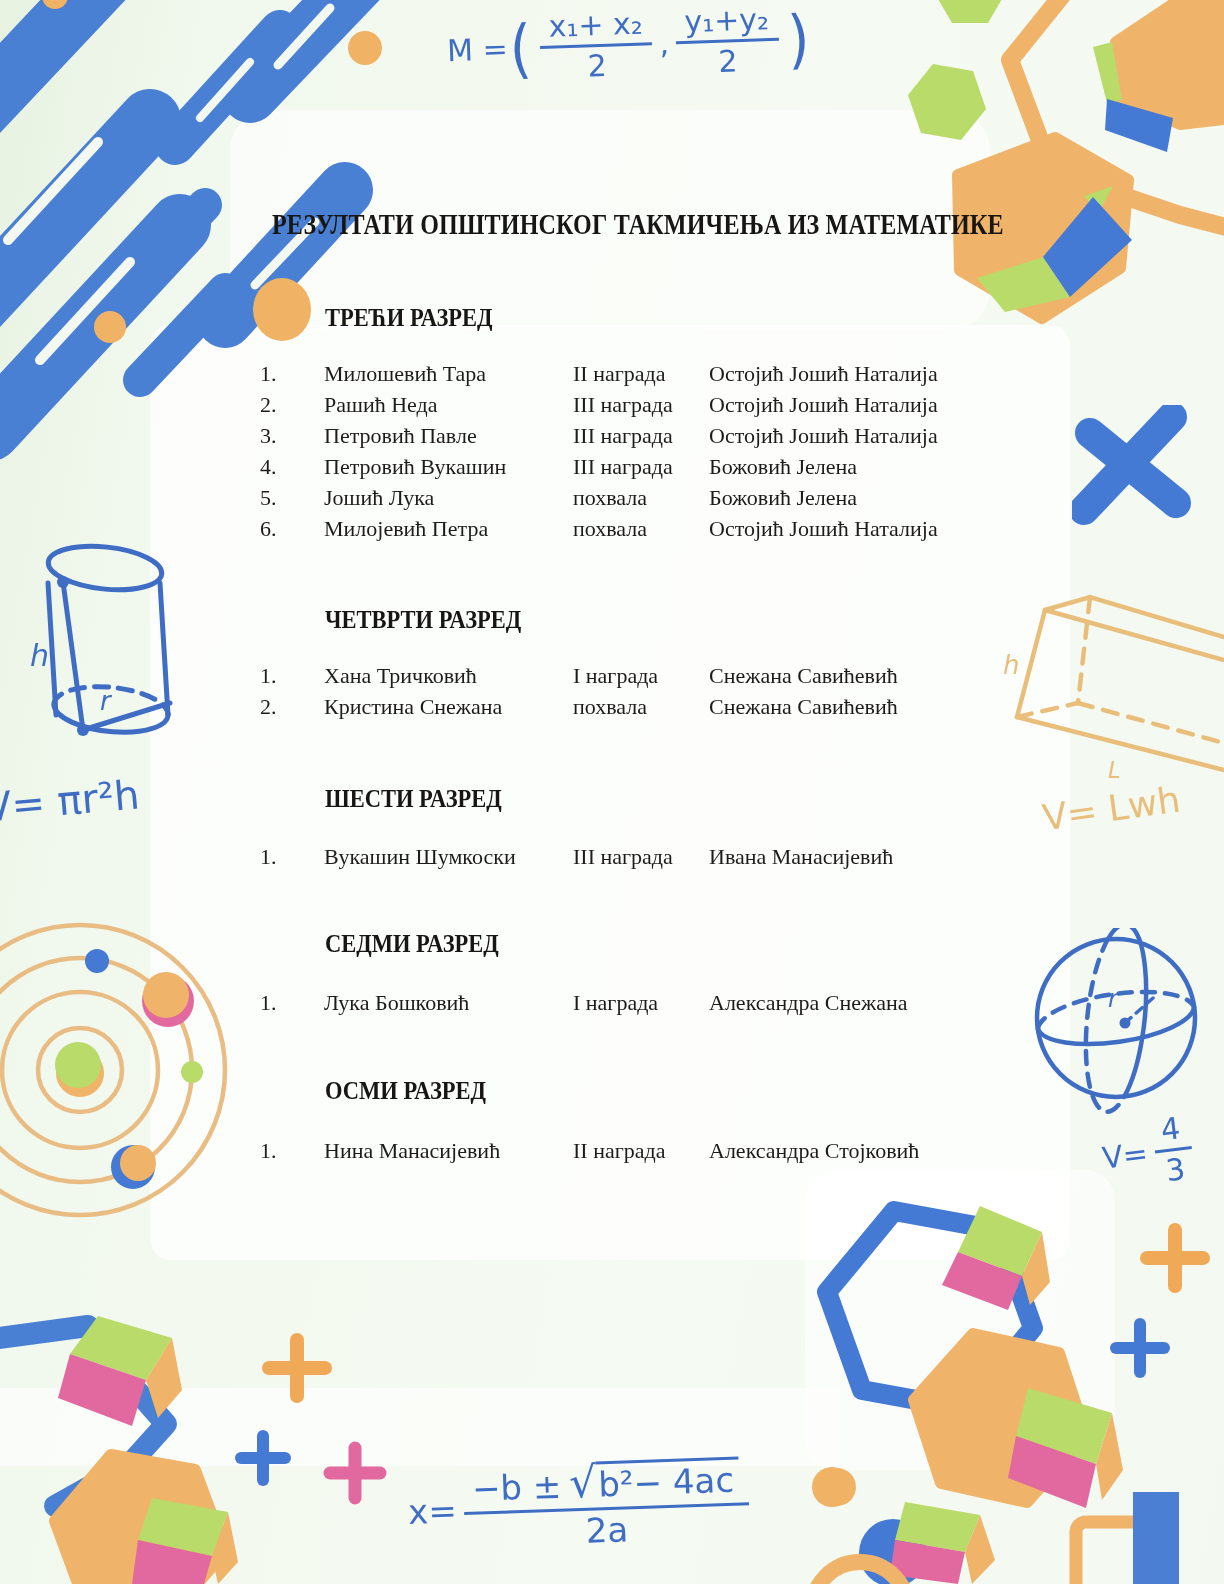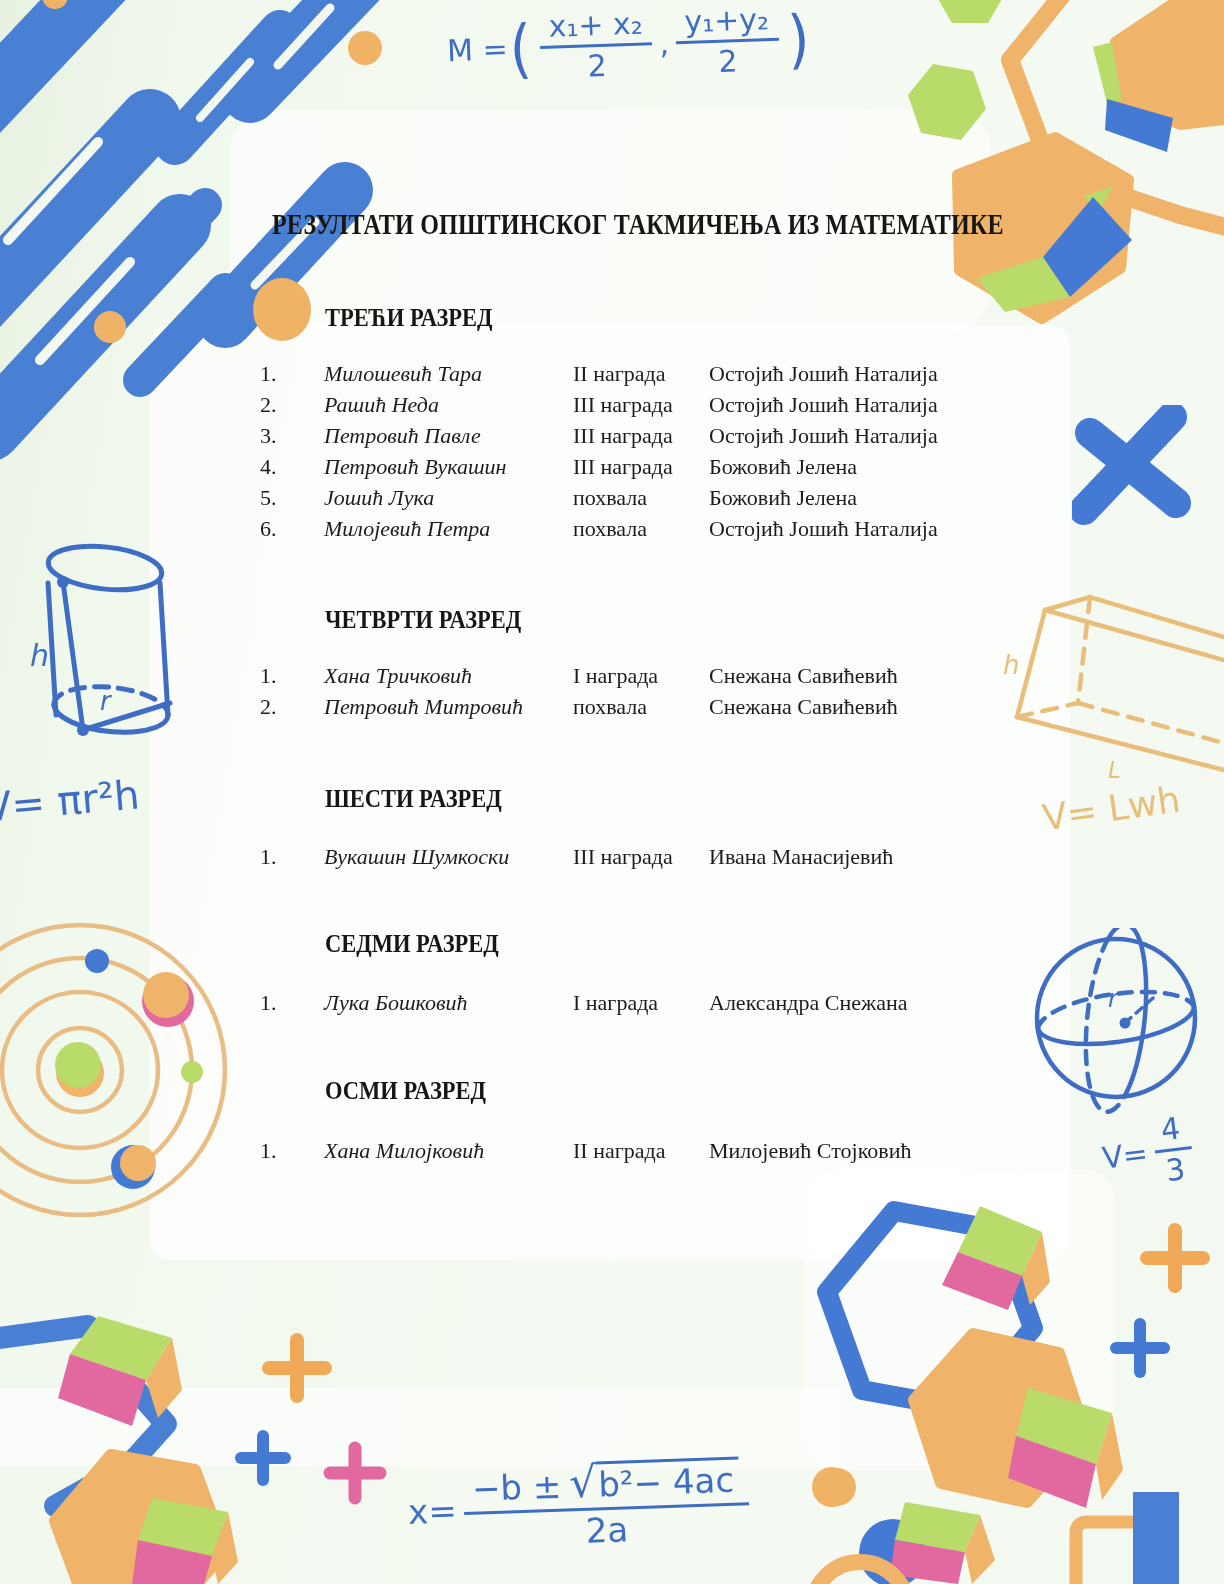--- a/index.html
+++ b/index.html
@@ -20,21 +20,21 @@
   .page-title{
     left:272px;top:208px;font-size:29px;font-weight:700;white-space:nowrap;
     transform:scaleX(.83);transform-origin:left center;letter-spacing:.2px;color:#171614;
   }
   .sec-header{
     position:absolute;left:325px;font-size:25px;font-weight:700;white-space:nowrap;
     transform:scaleX(.9);transform-origin:left center;color:#171614;z-index:3;
   }
   .rows{position:absolute;left:258px;z-index:3;}
   .row{display:grid;grid-template-columns:66px 249px 136px auto;height:31px;align-items:baseline;font-size:22px;}
-  .row .name{font-style:italic;}
+  .row .name{}
   .row .num{padding-left:2px;}
   .hdr-ellipse{position:absolute;left:253px;top:278px;width:58px;height:63px;border-radius:50%;background:#f0b264;z-index:2;}
 
   
   .formula{position:absolute;font-family:"DejaVu Sans",sans-serif;color:#3e6dc3;z-index:2;display:flex;align-items:center;white-space:nowrap;}
   .frac{display:inline-flex;flex-direction:column;align-items:center;margin:0 7px;line-height:1.05;}
   .frac .num{padding:0 9px 3px;border-bottom:3px solid currentColor;}
   .frac .den{padding-top:3px;}
   .paren{font-size:1.85em;font-weight:400;transform:scaleY(1.15);margin:0 2px;}
   .sqrt{display:inline-flex;align-items:flex-start;margin-left:8px;}
@@ -322,21 +322,21 @@
   <div class="sec-header" style="top:606px">ЧЕТВРТИ РАЗРЕД</div>
   <div class="rows" style="top:663px">
     <div class="row">
       <span class="num">1.</span>
       <span class="name">Хана Тричковић</span>
       <span class="award">I награда</span>
       <span class="teacher">Снежана Савићевић</span>
     </div>
     <div class="row">
       <span class="num">2.</span>
-      <span class="name">Петровић Митровић</span>
+      <span class="name">Кристина Снежана</span>
       <span class="award">похвала</span>
       <span class="teacher">Снежана Савићевић</span>
     </div>
   </div>
 
   <div class="sec-header" style="top:785px">ШЕСТИ РАЗРЕД</div>
   <div class="rows" style="top:844px">
     <div class="row">
       <span class="num">1.</span>
       <span class="name">Вукашин Шумкоски</span>
@@ -352,19 +352,19 @@
       <span class="name">Лука Бошковић</span>
       <span class="award">I награда</span>
       <span class="teacher">Александра Снежана</span>
     </div>
   </div>
 
   <div class="sec-header" style="top:1077px">ОСМИ РАЗРЕД</div>
   <div class="rows" style="top:1138px">
     <div class="row">
       <span class="num">1.</span>
-      <span class="name">Хана Милојковић</span>
+      <span class="name">Нина Манасијевић</span>
       <span class="award">II награда</span>
-      <span class="teacher">Милојевић Стојковић</span>
+      <span class="teacher">Александра Стојковић</span>
     </div>
   </div>
 
 </div>
 
 </body></html>

